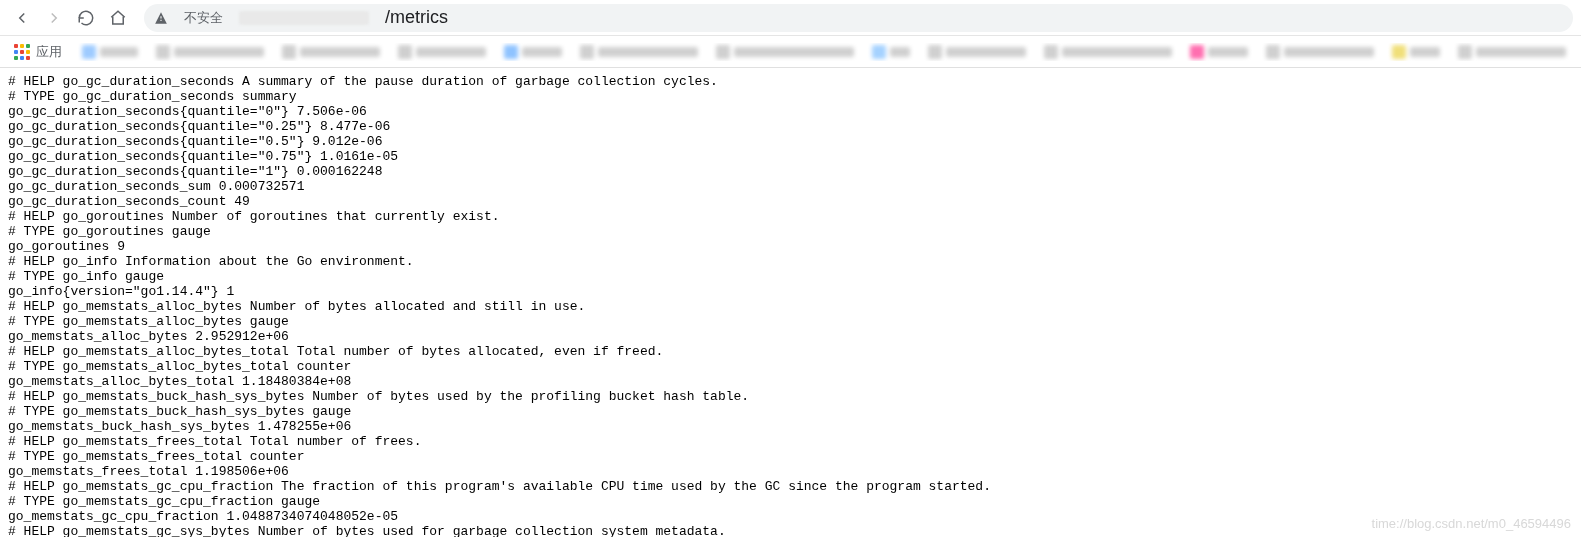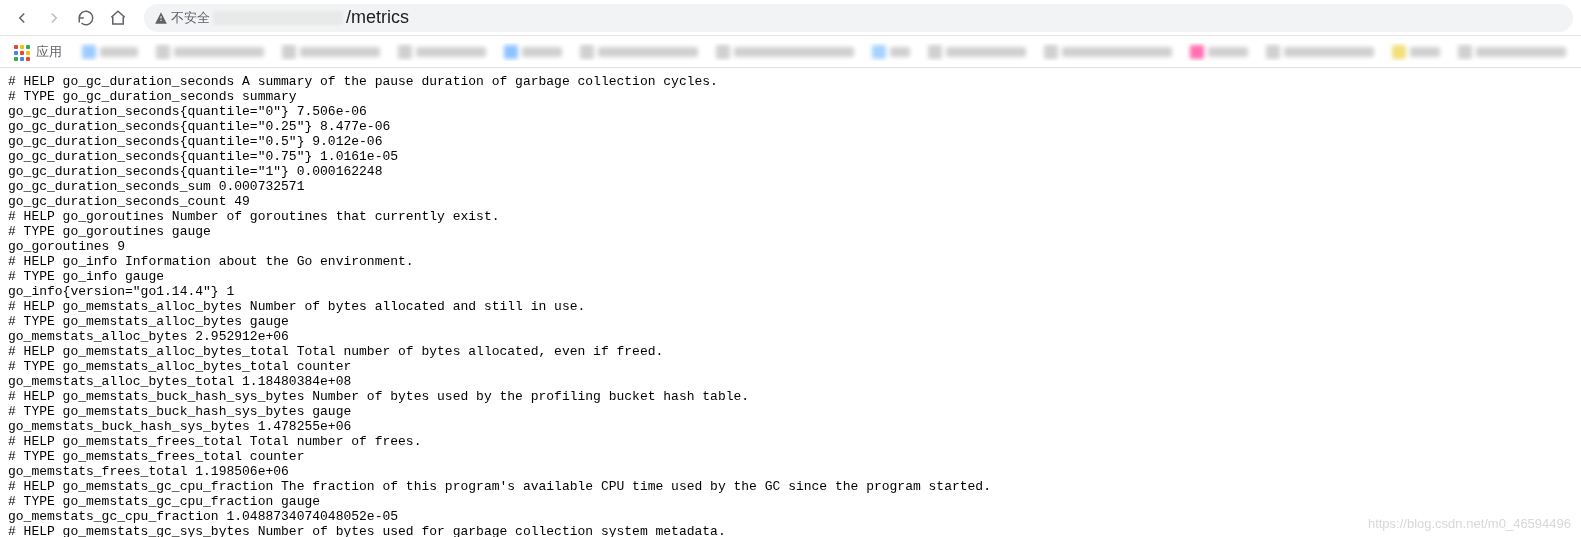--- a/index.html
+++ b/index.html
@@ -32,21 +32,21 @@
   .nav-btn.disabled { color: #bdbdbd; }
   .addr-wrap {
     flex: 1;
     display: flex;
     align-items: center;
     height: 28px;
     margin-left: 8px;
     border-radius: 14px;
     background: #f1f3f4;
     padding: 0 10px;
-    gap: 3px;
+    gap: 16px;
     color: #5f6368;
     font-size: 13px;
   }
   .addr-wrap .sec-icon { display:flex; align-items:center; }
   .addr-wrap .sec-text { color: #5f6368; font-size: 13px; }
   .addr-host-blur {
     width: 130px; height: 14px;
     background: #e9e9e9;
     border-radius: 3px;
     filter: blur(1px);
@@ -55,21 +55,21 @@
   .bookmarks {
     height: 32px;
     background: #fff;
     display: flex;
     align-items: center;
     padding: 0 8px;
     gap: 10px;
     border-bottom: 1px solid #e0e0e0;
   }
   .apps-btn {
-    display: flex; align-items: flex-end; gap: 6px;
+    display: flex; align-items: center; gap: 6px;
     color: #5f6368; font-size: 13px;
     padding: 2px 6px; border-radius: 4px;
   }
   .apps-grid {
     width: 16px; height: 16px;
     display: grid; grid-template-columns: repeat(3,4px); grid-template-rows: repeat(3,4px);
     gap: 2px;
   }
   .apps-grid span { width:4px; height:4px; border-radius:1px; }
   .bm-blur {
@@ -236,13 +236,13 @@
 # TYPE go_memstats_buck_hash_sys_bytes gauge
 go_memstats_buck_hash_sys_bytes 1.478255e+06
 # HELP go_memstats_frees_total Total number of frees.
 # TYPE go_memstats_frees_total counter
 go_memstats_frees_total 1.198506e+06
 # HELP go_memstats_gc_cpu_fraction The fraction of this program's available CPU time used by the GC since the program started.
 # TYPE go_memstats_gc_cpu_fraction gauge
 go_memstats_gc_cpu_fraction 1.0488734074048052e-05
 # HELP go_memstats_gc_sys_bytes Number of bytes used for garbage collection system metadata.</pre>
 
-<div class="watermark">https://blog.csdn.net/m0_46594496</div>
+<div class="watermark">time://blog.csdn.net/m0_46594496</div>
 
 </body></html>

